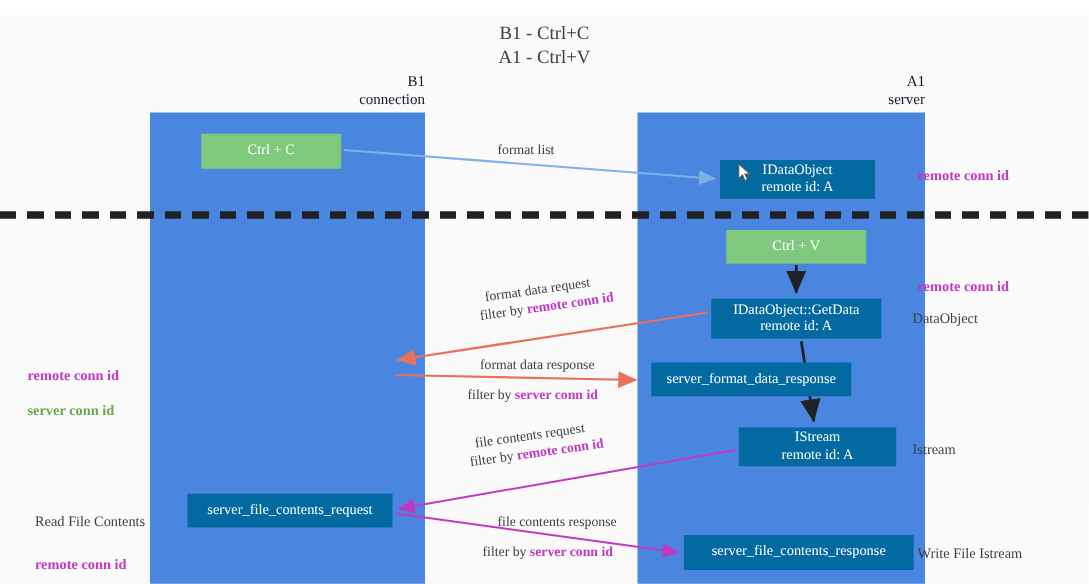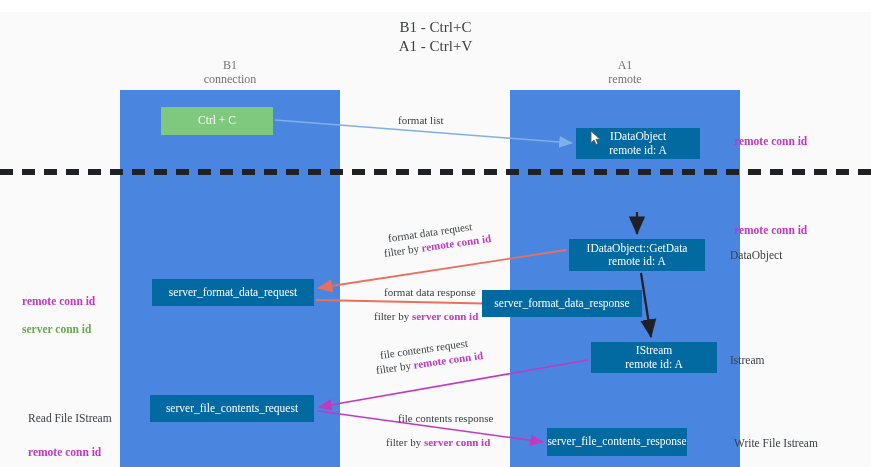--- a/index.html
+++ b/index.html
@@ -24,23 +24,23 @@
     width: 871px;
     text-align: center;
     font-size: 15px;
     color: #3c4043;
     line-height: 19px;
     white-space: pre-line;
   }
 
   
   .col-head {
-    text-align: center;
+    text-align: right;
     font-size: 12px;
-    color: #737373;
+    color: #0f172a;
     line-height: 14px;
     white-space: pre-line;
   }
   #head-b1 { left: 120px; top: 46px; width: 220px; }
   #head-a1 { left: 510px; top: 46px; width: 230px; }
 
   
   .lane {
     background: #4a86e0;
     top: 78px;
@@ -73,24 +73,24 @@
   }
   .node.green  { background: #7ec97e; }
   .node.orange { background: #0369a1; }
 
   
   #n-ctrlc        { left: 161px; top: 95px;  width: 112px; height: 28px; }
   #n-idataobject  { left: 576px; top: 116px; width: 124px; height: 31px; }
   #n-ctrlv        { left: 581px; top: 172px; width: 112px; height: 27px; }
   #n-getdata      { left: 569px; top: 227px; width: 136px; height: 32px; }
   #n-sfdreq       { left: 152px; top: 267px; width: 162px; height: 27px; }
-  #n-sfdresp      { left: 482px; top: 278px; width: 160px; height: 27px; }
+  #n-sfdresp      { left: 521px; top: 278px; width: 160px; height: 27px; }
   #n-istream      { left: 591px; top: 330px; width: 126px; height: 31px; }
   #n-sfcreq       { left: 150px; top: 383px; width: 164px; height: 27px; }
-  #n-sfcresp      { left: 547px; top: 416px; width: 140px; height: 28px; }
+  #n-sfcresp      { left: 547px; top: 416px; width: 184px; height: 28px; }
 
   
   .side-label {
     font-size: 11.5px;
     line-height: 14px;
     color: #3c4043;
     white-space: pre-line;
   }
   .lbl-magenta { color: #c039c0; font-weight: bold; }
   .lbl-green   { color: #6aa84f; font-weight: bold; }
@@ -148,21 +148,21 @@
 
   <div class="abs lane" id="lane-b1"></div>
   <div class="abs lane" id="lane-a1"></div>
 
   <div class="abs" id="title">B1 - Ctrl+C
 A1 - Ctrl+V</div>
 
   <div class="abs col-head" id="head-b1">B1
 connection</div>
   <div class="abs col-head" id="head-a1">A1
-remote</div>
+server</div>
 
   <div class="abs" id="dash-line"></div>
 
   <svg class="abs" id="edges" viewBox="0 0 871 467">
     <defs>
       <marker id="ah-blue" markerWidth="9" markerHeight="9" refX="8" refY="4.5" orient="auto">
         <path d="M0,0.8 L8.5,4.5 L0,8.2 z" fill="#7fb0e8"></path>
       </marker>
       <marker id="ah-red" markerWidth="9" markerHeight="9" refX="8" refY="4.5" orient="auto">
         <path d="M0,0.8 L8.5,4.5 L0,8.2 z" fill="#e8705c"></path>
@@ -186,23 +186,23 @@
     <path d="M641,261 L651,325" stroke="#202124" stroke-width="2.2" fill="none" marker-end="url(#ah-black)"></path>
 
     <path d="M588,348 L319,395" stroke="#c039c0" stroke-width="1.6" fill="none" marker-end="url(#ah-mag)"></path>
 
     <path d="M318,399 L543,430" stroke="#c039c0" stroke-width="1.6" fill="none" marker-end="url(#ah-mag)"></path>
   </svg>
 
   <div class="abs node green" id="n-ctrlc">Ctrl + C</div>
   <div class="abs node orange" id="n-idataobject">IDataObject
 remote id: A</div>
+  <div class="abs node green" id="n-ctrlv">Ctrl + V</div>
   <div class="abs node orange" id="n-getdata">IDataObject::GetData
 remote id: A</div>
-  <div class="abs node orange" id="n-sfdreq">server_format_data_request</div>
   <div class="abs node orange" id="n-sfdresp">server_format_data_response</div>
   <div class="abs node orange" id="n-istream">IStream
 remote id: A</div>
   <div class="abs node orange" id="n-sfcreq">server_file_contents_request</div>
   <div class="abs node orange" id="n-sfcresp">server_file_contents_response</div>
 
   <svg class="abs" id="cursor-glyph" viewBox="0 0 16 16">
     <path d="M2,1 L2,13 L5,10 L7,14.5 L9,13.6 L7,9.3 L11,9.3 z" fill="#ffffff" stroke="#5a5a5a" stroke-width="0.9"></path>
   </svg>
 
@@ -225,18 +225,18 @@
   <div class="abs side-label lbl-plain" id="sl-dataobject">DataObject</div>
   <div class="abs side-label lbl-plain" id="sl-istream">Istream</div>
   <div class="abs side-label lbl-plain" id="sl-write">Write File Istream</div>
 
   <div class="abs side-label" id="sl-left-1">
     <div class="lbl-magenta">remote conn id</div>
     <div class="lbl-green">server conn id</div>
   </div>
 
   <div class="abs side-label" id="sl-left-2">
-    <div class="lbl-plain" style="margin-bottom:6px;">Read File IStream</div>
+    <div class="lbl-plain" style="margin-bottom:6px;">Read File Contents</div>
     <div class="lbl-magenta">remote conn id</div>
     <div class="lbl-green">server conn id</div>
   </div>
 
 </div>
 
 </body></html>

